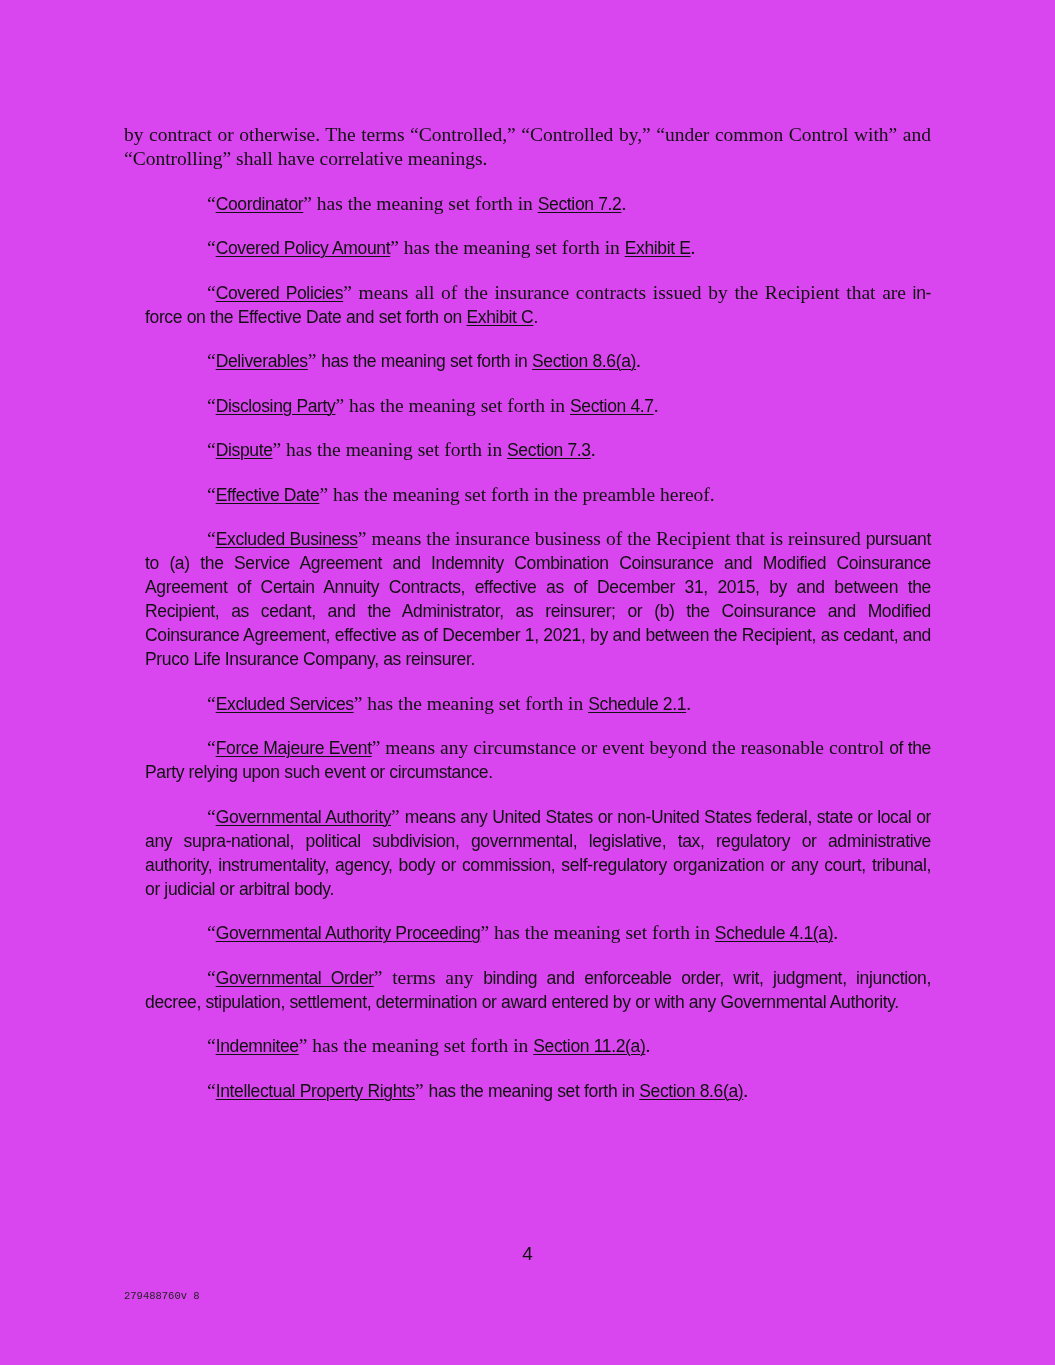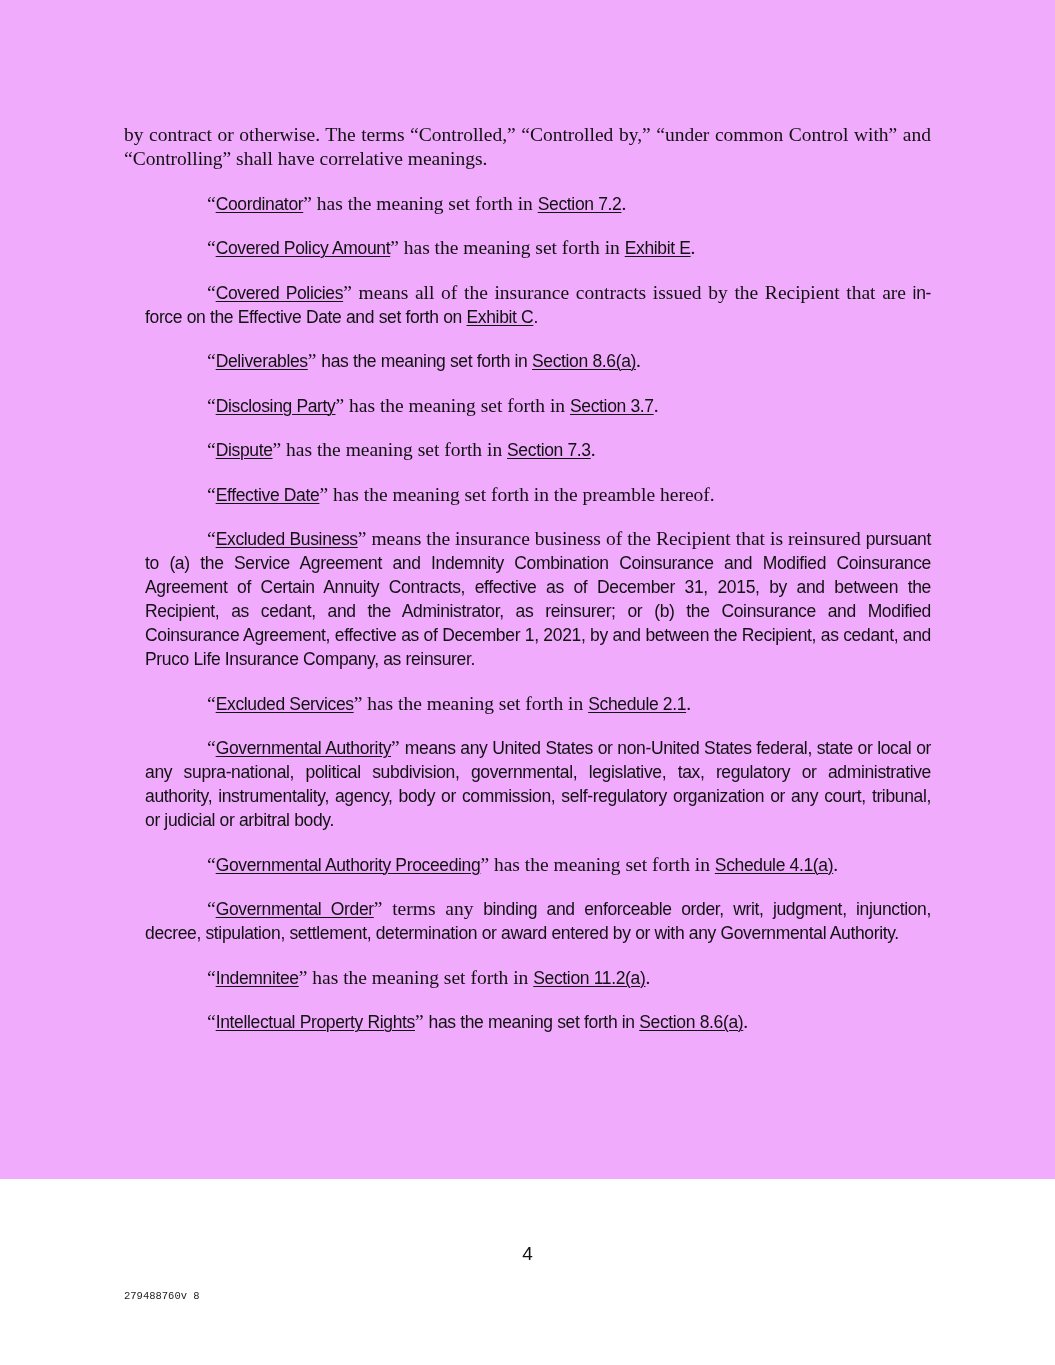--- a/index.html
+++ b/index.html
@@ -1,41 +1,42 @@
 <!DOCTYPE html>
 <html><head>
 <meta charset="utf-8">
 <style>
   html, body { margin: 0; padding: 0; background: #ffffff; }
   body { width: 1055px; height: 1365px; position: relative; overflow: hidden; }
-  .page { position: absolute; left: 0; top: 0; width: 1055px; height: 1179px; background: #f0abfc; }
+  .page { position: absolute; left: 0; top: 0; width: 1055px; height: 1365px; background: #d946ef; }
   .content { position: absolute; left: 124px; top: 123px; width: 807px; color: #111; }
   .para { margin: 0 0 20.5px 0; font-size: 19px; line-height: 24px; text-align: justify; }
   .para.indent { text-indent: 62px; margin-left: 21px; }
   .serif { font-family: "Liberation Serif", serif; font-size: 19.5px; }
   .sans { font-family: "Liberation Sans", sans-serif; font-size: 17.5px; letter-spacing: -0.35px; }
   .u { text-decoration: underline; text-underline-offset: 2px; text-decoration-thickness: 1px; }
   .pagenum { position: absolute; left: 0; width: 1055px; top: 1243px; text-align: center; font-family: "Liberation Sans", sans-serif; font-size: 19px; color: #111; }
   .docid { position: absolute; left: 124px; top: 1290px; font-family: Liberation Mono, monospace; font-size: 10.5px; color: #222; }
 </style>
 </head>
 <body>
 
 <div class="page">
   <div class="content" id="content">
       <p class="para"><span class="serif">by contract or otherwise.  The terms “Controlled,” “Controlled by,” “under common Control with” and “Controlling” shall have correlative meanings.</span></p>
       <p class="para indent"><span class="serif">“</span><span class="sans u">Coordinator</span><span class="serif">” has the meaning set forth in </span><span class="sans u">Section 7.2</span><span class="serif">.</span></p>
       <p class="para indent"><span class="serif">“</span><span class="sans u">Covered Policy Amount</span><span class="serif">” has the meaning set forth in </span><span class="sans u">Exhibit E</span><span class="serif">.</span></p>
       <p class="para indent"><span class="serif">“</span><span class="sans u">Covered Policies</span><span class="serif">” means all of the insurance contracts issued by the Recipient that are </span><span class="sans">in-force on the Effective Date and set forth on </span><span class="sans u">Exhibit C</span><span class="sans">.</span></p>
       <p class="para indent"><span class="serif">“</span><span class="sans u">Deliverables</span><span class="serif">” </span><span class="sans">has the meaning set forth in </span><span class="sans u">Section 8.6(a)</span><span class="serif">.</span></p>
-      <p class="para indent"><span class="serif">“</span><span class="sans u">Disclosing Party</span><span class="serif">” has the meaning set forth in </span><span class="sans u">Section 3.7</span><span class="serif">.</span></p>
+      <p class="para indent"><span class="serif">“</span><span class="sans u">Disclosing Party</span><span class="serif">” has the meaning set forth in </span><span class="sans u">Section 4.7</span><span class="serif">.</span></p>
       <p class="para indent"><span class="serif">“</span><span class="sans u">Dispute</span><span class="serif">” has the meaning set forth in </span><span class="sans u">Section 7.3</span><span class="serif">.</span></p>
       <p class="para indent"><span class="serif">“</span><span class="sans u">Effective Date</span><span class="serif">” has the meaning set forth in the preamble hereof.</span></p>
       <p class="para indent"><span class="serif">“</span><span class="sans u">Excluded Business</span><span class="serif">” means the insurance business of the Recipient that is reinsured </span><span class="sans">pursuant to (a) the Service Agreement and Indemnity Combination Coinsurance and Modified Coinsurance Agreement of Certain Annuity Contracts, effective as of December 31, 2015, by and between the Recipient, as cedant, and the Administrator, as reinsurer; or (b) the Coinsurance and Modified Coinsurance Agreement, effective as of December 1, 2021, by and between the Recipient, as cedant, and Pruco Life Insurance Company, as reinsurer.</span></p>
       <p class="para indent"><span class="serif">“</span><span class="sans u">Excluded Services</span><span class="serif">” has the meaning set forth in </span><span class="sans u">Schedule 2.1</span><span class="serif">.</span></p>
+      <p class="para indent"><span class="serif">“</span><span class="sans u">Force Majeure Event</span><span class="serif">” means any circumstance or event beyond the reasonable control </span><span class="sans">of the Party relying upon such event or circumstance.</span></p>
       <p class="para indent"><span class="serif">“</span><span class="sans u">Governmental Authority</span><span class="serif">” </span><span class="sans">means any United States or non-United States federal, state or local or any supra-national, political subdivision, governmental, legislative, tax, regulatory or administrative authority, instrumentality, agency, body or commission, self-regulatory organization or any court, tribunal, or judicial or arbitral body.</span></p>
       <p class="para indent"><span class="serif">“</span><span class="sans u">Governmental Authority Proceeding</span><span class="serif">” has the meaning set forth in </span><span class="sans u">Schedule 4.1(a)</span><span class="serif">.</span></p>
       <p class="para indent"><span class="serif">“</span><span class="sans u">Governmental Order</span><span class="serif">” terms any </span><span class="sans">binding and enforceable order, writ, judgment, injunction, decree, stipulation, settlement, determination or award entered by or with any Governmental Authority.</span></p>
       <p class="para indent"><span class="serif">“</span><span class="sans u">Indemnitee</span><span class="serif">” has the meaning set forth in </span><span class="sans u">Section 11.2(a)</span><span class="serif">.</span></p>
       <p class="para indent"><span class="serif">“</span><span class="sans u">Intellectual Property Rights</span><span class="serif">” </span><span class="sans">has the meaning set forth in </span><span class="sans u">Section 8.6(a)</span><span class="serif">.</span></p>
     </div>
   <div class="pagenum">4</div>
   <div class="docid">279488760v 8</div>
 </div>
 

